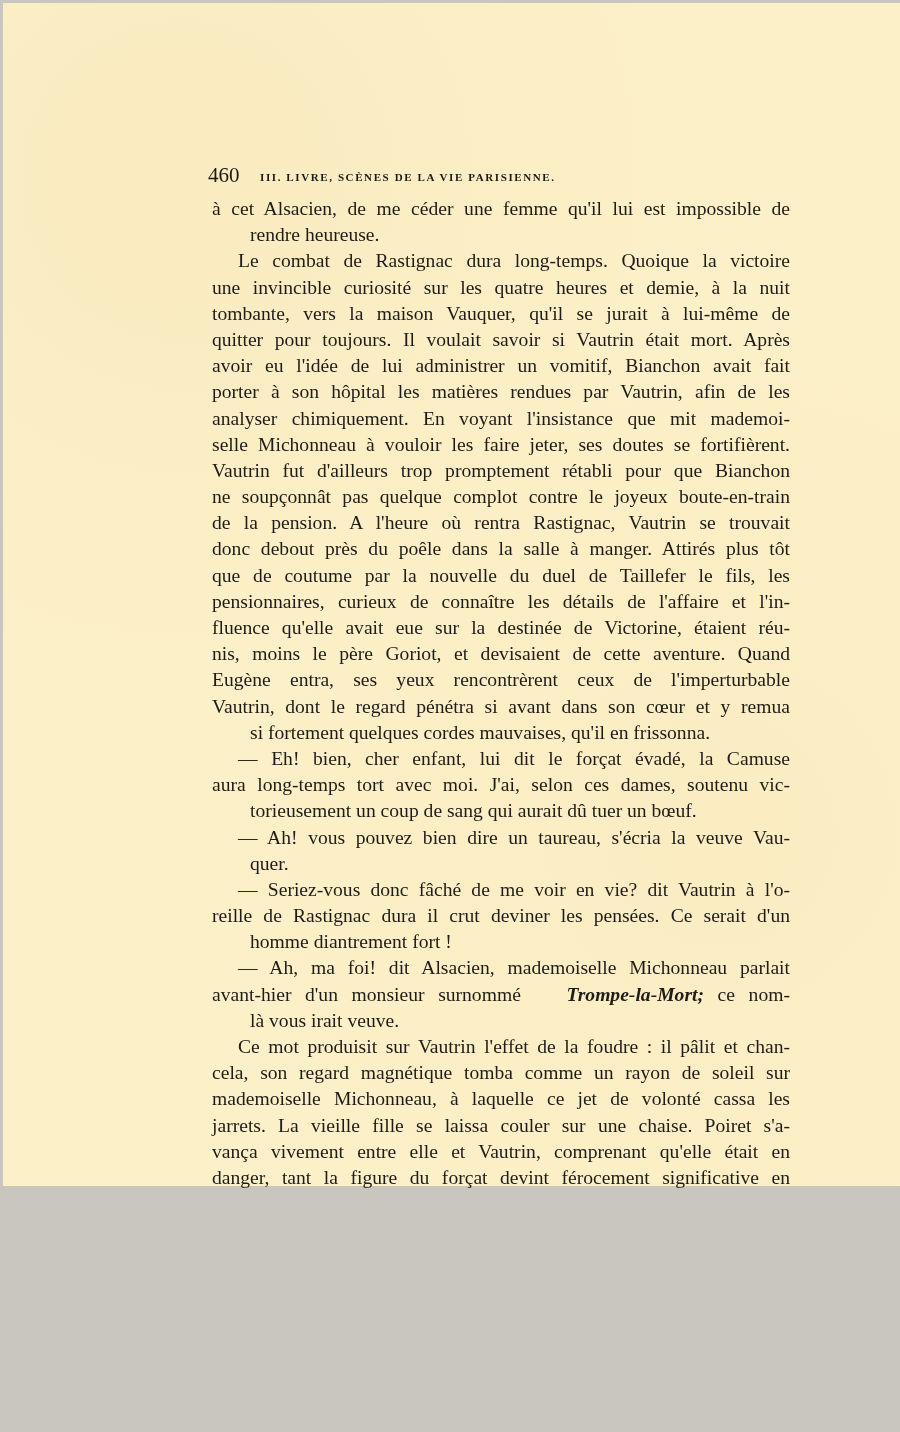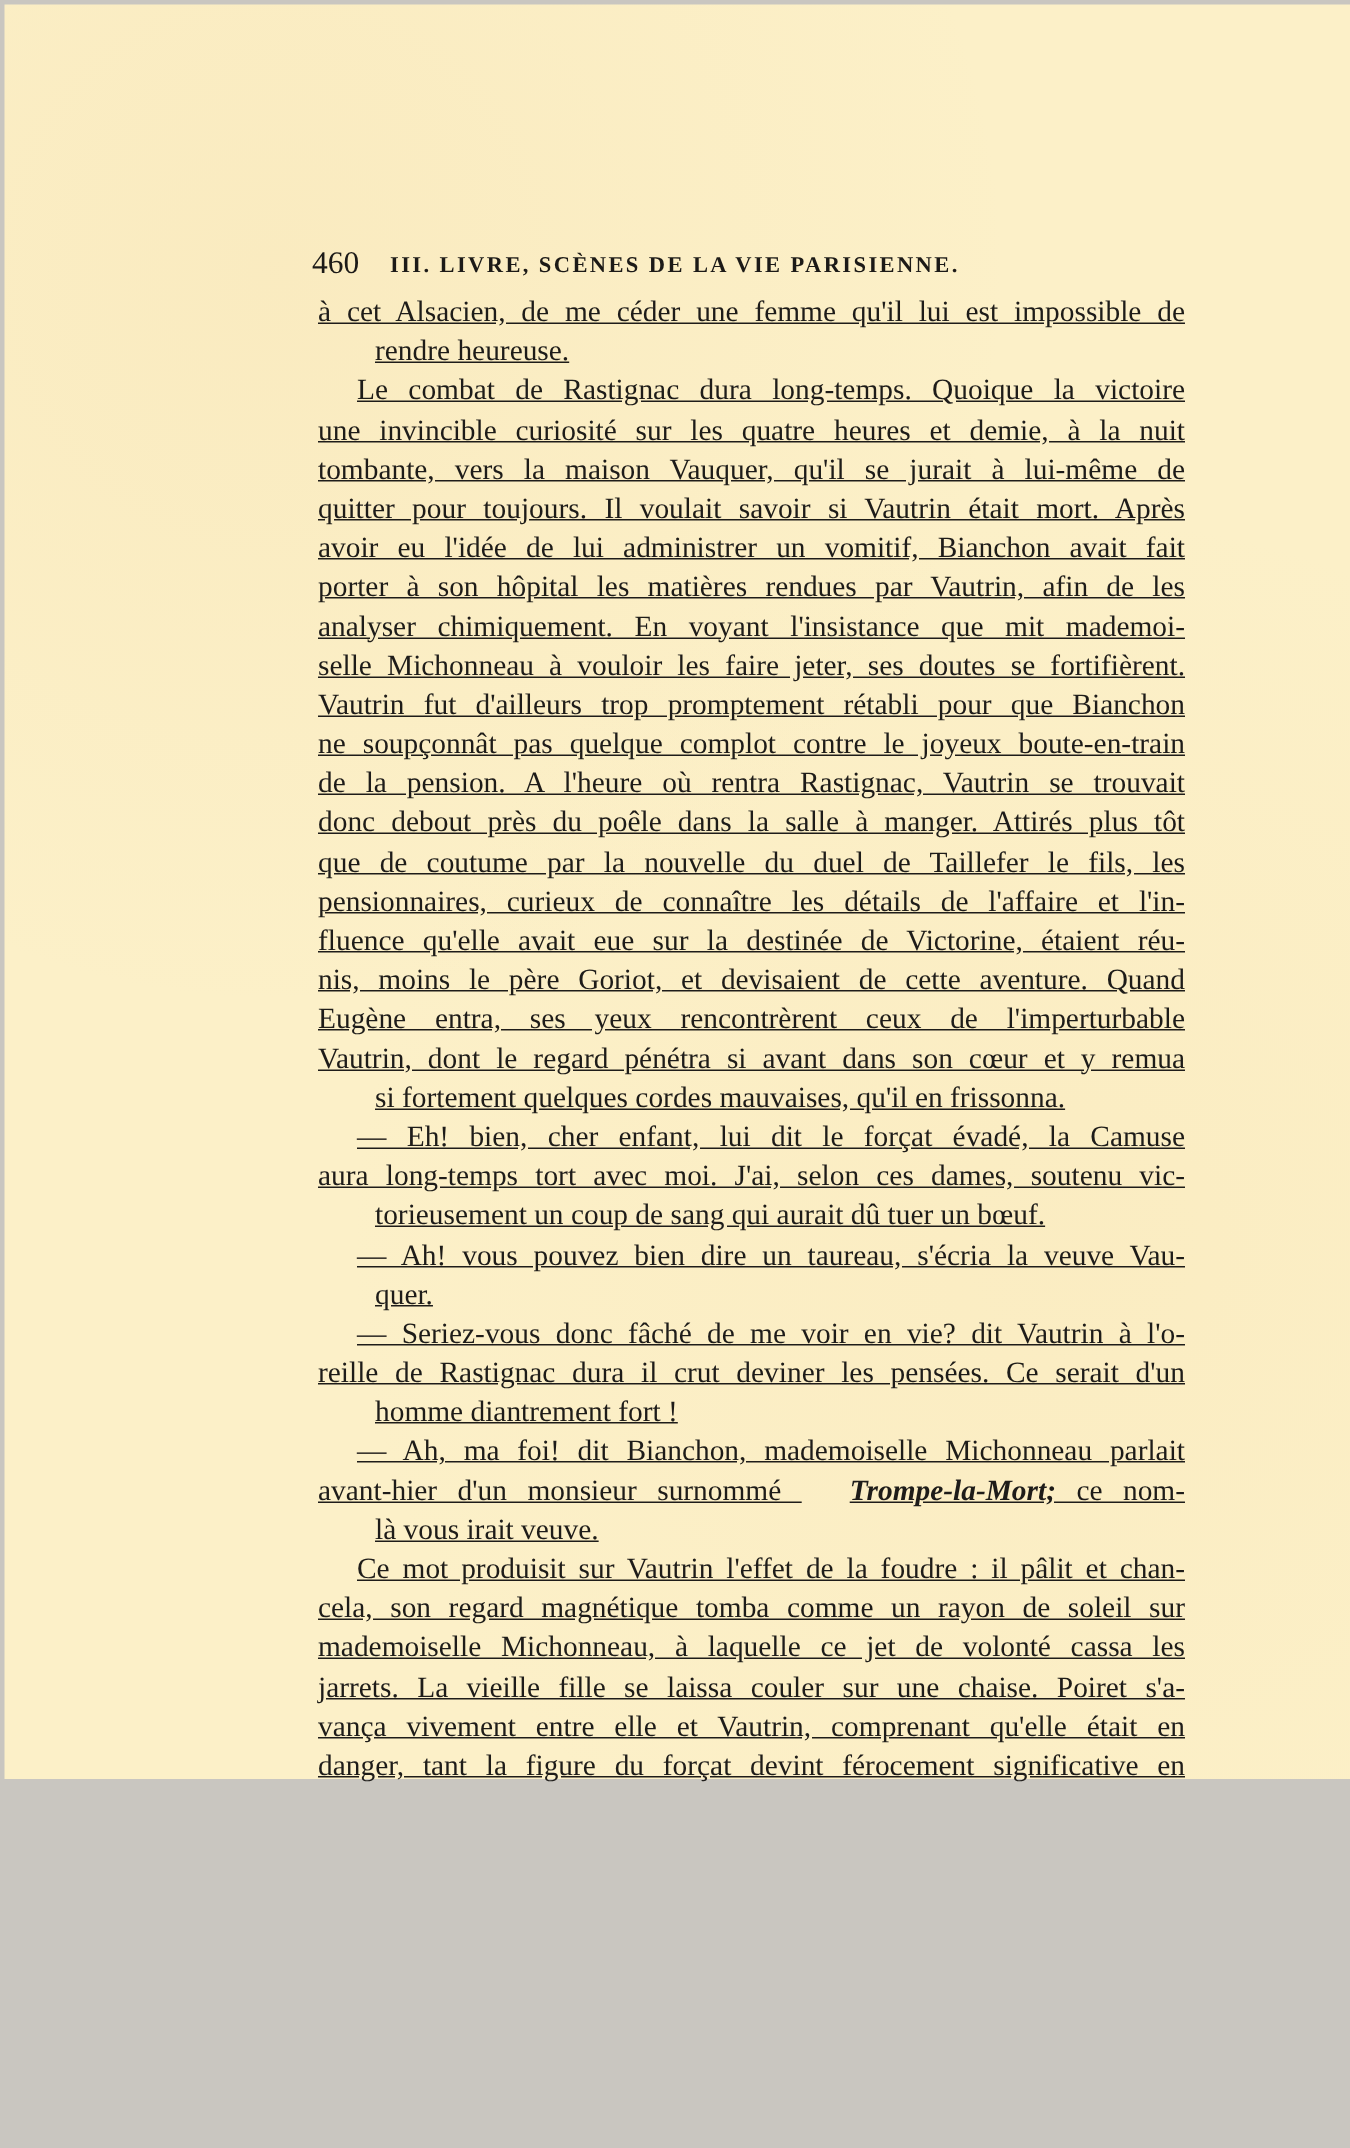--- a/index.html
+++ b/index.html
@@ -37,21 +37,21 @@
       position: absolute;
       left: 0;
       top: 0;
       font-size: 21px;
       line-height: 28px;
     }
     .head-title {
       position: absolute;
       left: 52px;
       top: 2px;
-      font-size: 15px;
+      font-size: 11px;
       line-height: 28px;
       font-weight: bold;
       letter-spacing: 1.6px;
       font-variant: small-caps;
       text-transform: uppercase;
     }
     .text-block {
       position: absolute;
       left: 209px;
       top: 193px;
@@ -66,21 +66,20 @@
       margin: 0;
       text-indent: 0;
     }
     .line {
       display: block;
       text-align: justify;
       text-align-last: justify;
       white-space: nowrap;
       height: 26.2px;
       overflow: visible;
-      text-decoration: underline;
     }
     .line.last {
       text-align-last: left;
       margin-left: 38px;
     }
     .line.indent {
       padding-left: 26px;
     }
     .italic {
       font-style: italic;
@@ -132,21 +131,21 @@
       <div class="para">
         <span class="line indent">— Ah! vous pouvez bien dire un taureau, s'écria la veuve Vau-</span>
         <span class="line last">quer.</span>
       </div>
       <div class="para">
         <span class="line indent">— Seriez-vous donc fâché de me voir en vie? dit Vautrin à l'o-</span>
         <span class="line">reille de Rastignac dura il crut deviner les pensées. Ce serait d'un</span>
         <span class="line last">homme diantrement fort !</span>
       </div>
       <div class="para">
-        <span class="line indent">— Ah, ma foi! dit Bianchon, mademoiselle Michonneau parlait</span>
+        <span class="line indent">— Ah, ma foi! dit Alsacien, mademoiselle Michonneau parlait</span>
         <span class="line">avant-hier d'un monsieur surnommé <span class="italic">Trompe-la-Mort;</span> ce nom-</span>
         <span class="line last">là vous irait veuve.</span>
       </div>
       <div class="para">
         <span class="line indent">Ce mot produisit sur Vautrin l'effet de la foudre : il pâlit et chan-</span>
         <span class="line">cela, son regard magnétique tomba comme un rayon de soleil sur</span>
         <span class="line">mademoiselle Michonneau, à laquelle ce jet de volonté cassa les</span>
         <span class="line">jarrets. La vieille fille se laissa couler sur une chaise. Poiret s'a-</span>
         <span class="line">vança vivement entre elle et Vautrin, comprenant qu'elle était en</span>
         <span class="line">danger, tant la figure du forçat devint férocement significative en</span>

